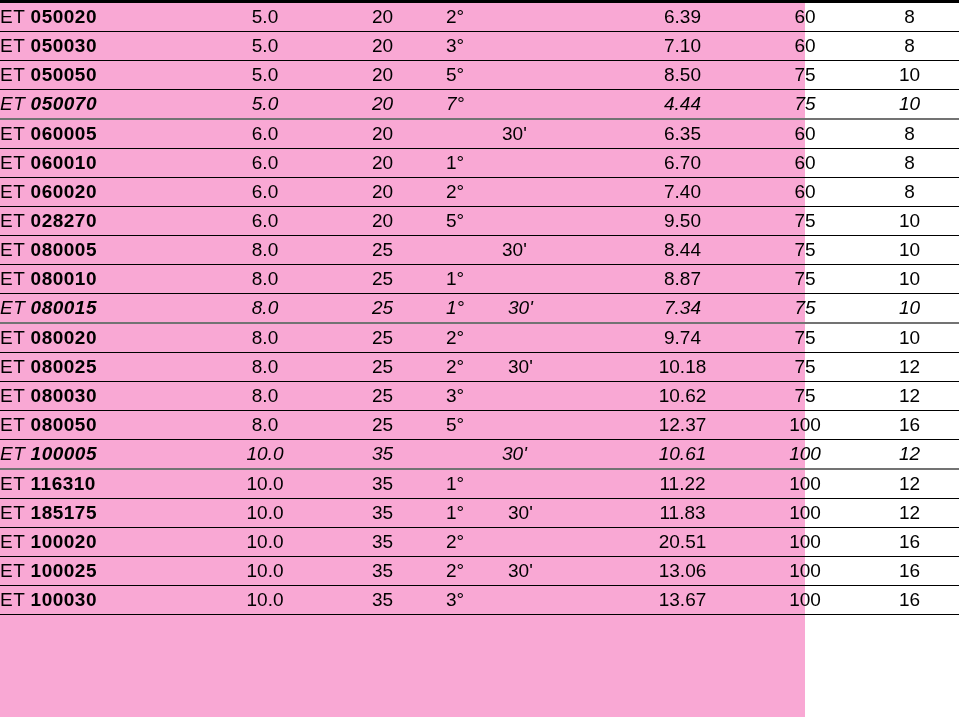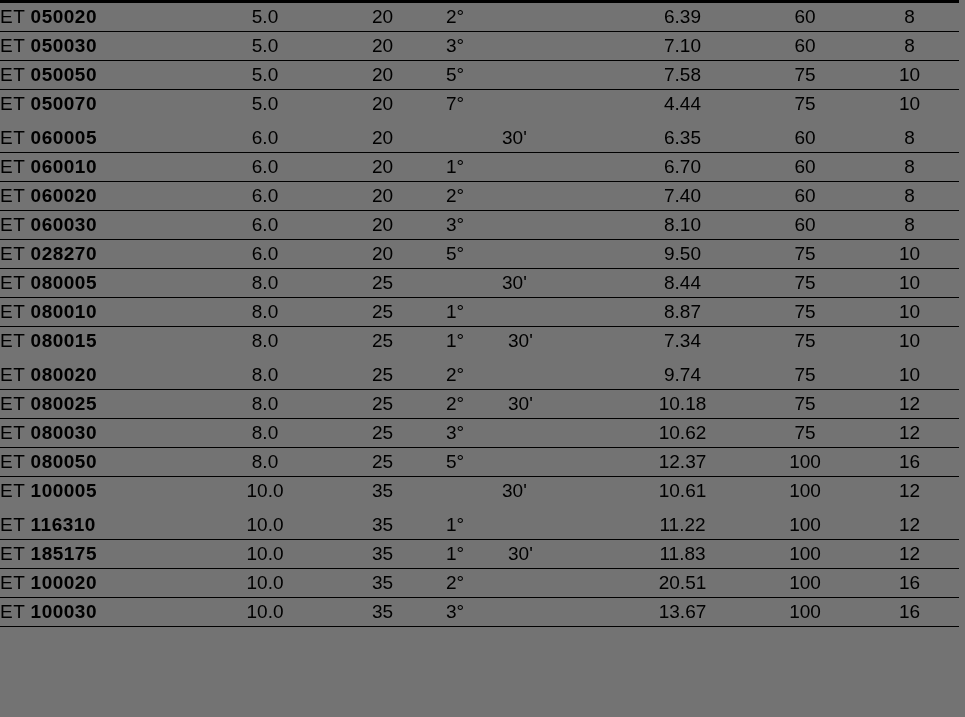--- a/index.html
+++ b/index.html
@@ -8,24 +8,24 @@
     background: #ffffff;
   }
   body {
     width: 965px;
     height: 717px;
     font-family: "Liberation Sans", sans-serif;
     color: #000000;
     overflow: hidden;
   }
   .sheet {
-    width: 965px;
+    width: 805px;
     height: 717px;
     position: relative;
-    background: #737373;
+    background: #f9a8d4;
     box-sizing: border-box;
   }
   table.spec {
     border-collapse: collapse;
     width: 959px;
     margin: 0;
     table-layout: fixed;
   }
   table.spec td {
     font-size: 19px;
@@ -76,21 +76,22 @@
     text-align: left;
   }
   .angle-only-min {
     display: inline-block;
     width: 100%;
     text-align: left;
     padding-left: 62px;
   }
   
   tr.group-end > td {
-    border-bottom: 6px solid #737373;
+    border-bottom: 2px solid #737373;
+    font-style: italic;
   }
   tr.first-row > td {
     border-top: 3px solid #000000;
   }
 </style>
 </head>
 <body>
 
 <div class="sheet">
   <table class="spec">
@@ -120,21 +121,21 @@
           <td class="cell-angle"><span class="angle-deg">3°</span><span class="angle-min"></span></td>
           <td class="cell-center">7.10</td>
           <td class="cell-center">60</td>
           <td class="cell-center">8</td>
         </tr>
         <tr class="">
           <td class="cell-code"><span class="pre">ET</span> <span class="num">050050</span></td>
           <td class="cell-center">5.0</td>
           <td class="cell-center">20</td>
           <td class="cell-angle"><span class="angle-deg">5°</span><span class="angle-min"></span></td>
-          <td class="cell-center">7.58</td>
+          <td class="cell-center">8.50</td>
           <td class="cell-center">75</td>
           <td class="cell-center">10</td>
         </tr>
         <tr class="group-end">
           <td class="cell-code"><span class="pre">ET</span> <span class="num">050070</span></td>
           <td class="cell-center">5.0</td>
           <td class="cell-center">20</td>
           <td class="cell-angle"><span class="angle-deg">7°</span><span class="angle-min"></span></td>
           <td class="cell-center">4.44</td>
           <td class="cell-center">75</td>
@@ -161,29 +162,20 @@
         <tr class="">
           <td class="cell-code"><span class="pre">ET</span> <span class="num">060020</span></td>
           <td class="cell-center">6.0</td>
           <td class="cell-center">20</td>
           <td class="cell-angle"><span class="angle-deg">2°</span><span class="angle-min"></span></td>
           <td class="cell-center">7.40</td>
           <td class="cell-center">60</td>
           <td class="cell-center">8</td>
         </tr>
         <tr class="">
-          <td class="cell-code"><span class="pre">ET</span> <span class="num">060030</span></td>
-          <td class="cell-center">6.0</td>
-          <td class="cell-center">20</td>
-          <td class="cell-angle"><span class="angle-deg">3°</span><span class="angle-min"></span></td>
-          <td class="cell-center">8.10</td>
-          <td class="cell-center">60</td>
-          <td class="cell-center">8</td>
-        </tr>
-        <tr class="">
           <td class="cell-code"><span class="pre">ET</span> <span class="num">028270</span></td>
           <td class="cell-center">6.0</td>
           <td class="cell-center">20</td>
           <td class="cell-angle"><span class="angle-deg">5°</span><span class="angle-min"></span></td>
           <td class="cell-center">9.50</td>
           <td class="cell-center">75</td>
           <td class="cell-center">10</td>
         </tr>
         <tr class="">
           <td class="cell-code"><span class="pre">ET</span> <span class="num">080005</span></td>
@@ -274,20 +266,29 @@
           <td class="cell-center">11.83</td>
           <td class="cell-center">100</td>
           <td class="cell-center">12</td>
         </tr>
         <tr class="">
           <td class="cell-code"><span class="pre">ET</span> <span class="num">100020</span></td>
           <td class="cell-center">10.0</td>
           <td class="cell-center">35</td>
           <td class="cell-angle"><span class="angle-deg">2°</span><span class="angle-min"></span></td>
           <td class="cell-center">20.51</td>
+          <td class="cell-center">100</td>
+          <td class="cell-center">16</td>
+        </tr>
+        <tr class="">
+          <td class="cell-code"><span class="pre">ET</span> <span class="num">100025</span></td>
+          <td class="cell-center">10.0</td>
+          <td class="cell-center">35</td>
+          <td class="cell-angle"><span class="angle-deg">2°</span><span class="angle-min">30'</span></td>
+          <td class="cell-center">13.06</td>
           <td class="cell-center">100</td>
           <td class="cell-center">16</td>
         </tr>
         <tr class="">
           <td class="cell-code"><span class="pre">ET</span> <span class="num">100030</span></td>
           <td class="cell-center">10.0</td>
           <td class="cell-center">35</td>
           <td class="cell-angle"><span class="angle-deg">3°</span><span class="angle-min"></span></td>
           <td class="cell-center">13.67</td>
           <td class="cell-center">100</td>

